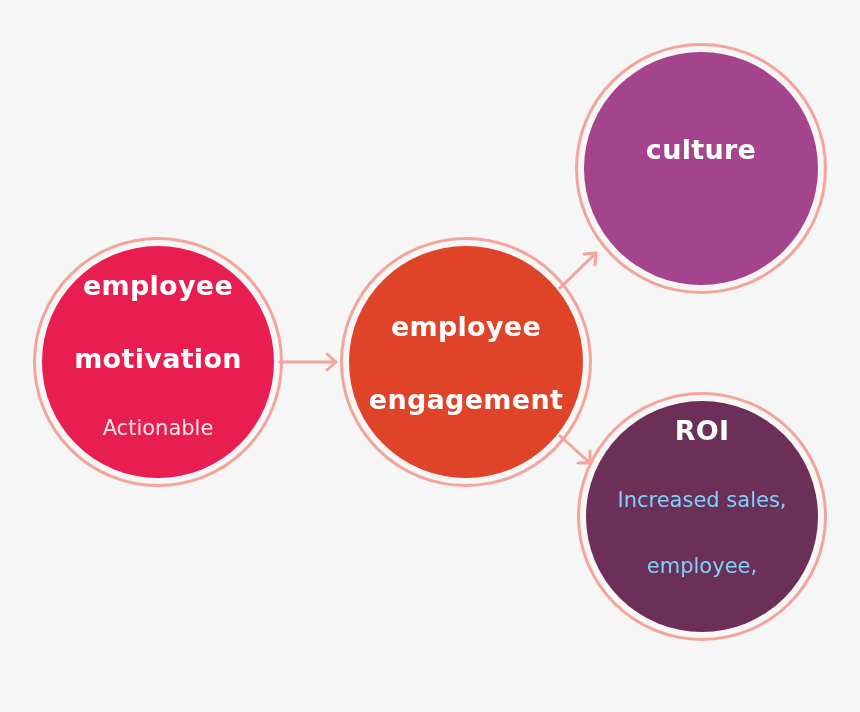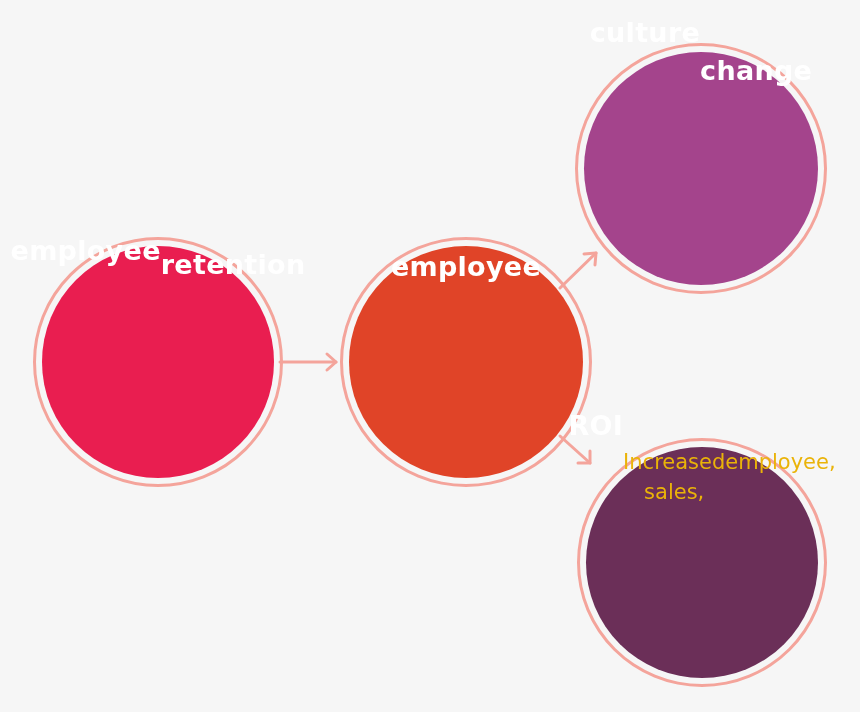--- a/index.html
+++ b/index.html
@@ -31,39 +31,40 @@
       position: absolute;
       border-radius: 50%;
       border: 3px solid #f4a49b;
       box-sizing: border-box;
       background: transparent;
     }
     .fill {
       position: absolute;
       border-radius: 50%;
       display: flex;
-      flex-direction: row;
-      align-items: flex-start;
+      flex-direction: column;
+      align-items: center;
       justify-content: center;
       text-align: center;
       color: #ffffff;
+      gap: 36px;
     }
     .title {
       font-weight: bold;
       font-size: 27px;
       line-height: 37px;
       letter-spacing: 0.3px;
     }
     .sub {
       font-weight: normal;
       font-size: 21px;
       line-height: 30px;
       color: #fbe4e6;
     }
-    .sub.lilac { color: #eab308; }
+    .sub.lilac { color: #7dd3fc; }
   </style>
 </head>
 <body>
 
 <svg class="connectors" viewBox="0 0 860 712" xmlns="http://www.w3.org/2000/svg">
   <g fill="none" stroke="#f4a49b" stroke-width="3" stroke-linecap="round" stroke-linejoin="round">
 
     <line x1="280" y1="362" x2="336" y2="362"></line>
     <polyline points="327,354 336,362 327,370"></polyline>
 
@@ -72,39 +73,40 @@
 
     <line x1="560" y1="436" x2="590" y2="463"></line>
     <polyline points="590,451 590,463 578,463"></polyline>
   </g>
 </svg>
 
 <div class="node" style="left:33px; top:237px; width:250px; height:250px;">
   <div class="ring" style="left:0; top:0; width:250px; height:250px;"></div>
   <div class="fill" style="left:9px; top:9px; width:232px; height:232px; background:#e91e50;">
     <div class="title" style="margin-top:-14px;">employee</div>
-    <div class="title">retention</div>
+    <div class="title">motivation</div>
+    <div class="sub">Actionable</div>
   </div>
 </div>
 
 <div class="node" style="left:340px; top:237px; width:252px; height:250px;">
   <div class="ring" style="left:0; top:0; width:252px; height:250px;"></div>
   <div class="fill" style="left:9px; top:9px; width:234px; height:232px; background:#e04428;">
     <div class="title" style="margin-top:2px;">employee</div>
+    <div class="title">engagement</div>
   </div>
 </div>
 
 <div class="node" style="left:575px; top:43px; width:252px; height:251px;">
   <div class="ring" style="left:0; top:0; width:252px; height:251px;"></div>
   <div class="fill" style="left:9px; top:9px; width:234px; height:233px; background:#a4448c;">
     <div class="title" style="margin-top:-38px;">culture</div>
-    <div class="title">change</div>
   </div>
 </div>
 
-<div class="node" style="left:577px; top:438px; width:250px; height:249px;">
+<div class="node" style="left:577px; top:392px; width:250px; height:249px;">
   <div class="ring" style="left:0; top:0; width:250px; height:249px;"></div>
   <div class="fill" style="left:9px; top:9px; width:232px; height:231px; background:#6b2f58;">
     <div class="title" style="margin-top:-40px;">ROI</div>
     <div class="sub lilac">Increased sales,</div>
     <div class="sub lilac">employee,</div>
   </div>
 </div>
 
 </body></html>

